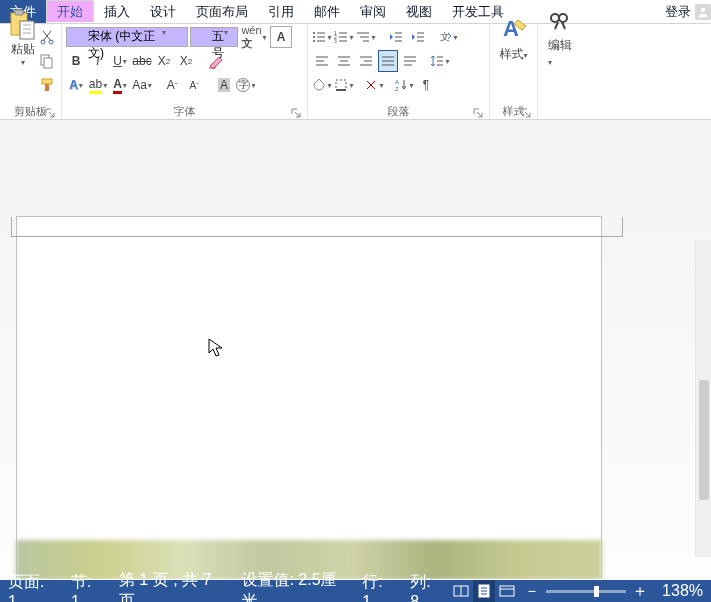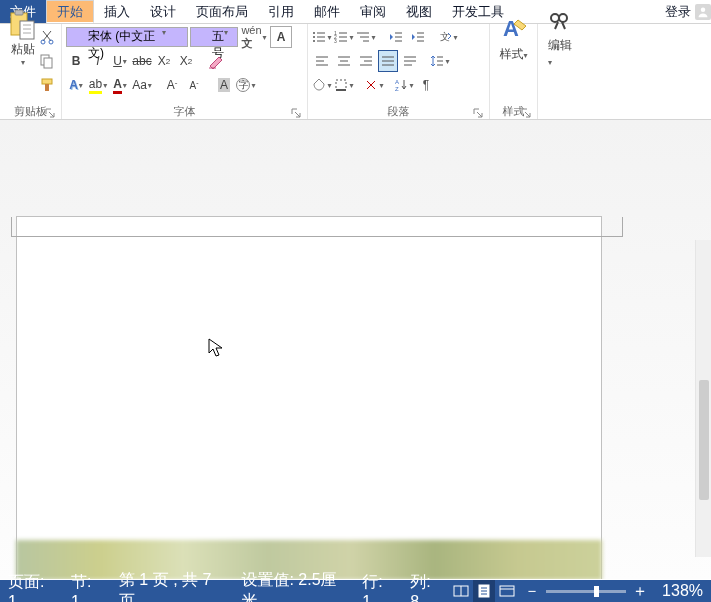--- a/index.html
+++ b/index.html
@@ -1,20 +1,20 @@
 <!DOCTYPE html>
 <html><head>
 <meta charset="utf-8">
 <style>
 * { box-sizing: border-box; margin: 0; padding: 0; font-family: "Microsoft YaHei", sans-serif; }
 body { width: 711px; height: 602px; overflow: hidden; font-size: 12px; background: #fff; position: relative; }
 .tab-bar { display: flex; height: 24px; background: #fff; border-bottom: 1px solid #d4d4d4; align-items: stretch; }
 .tab { padding: 0 10px; display: flex; align-items: center; color: #0f172a; cursor: pointer; font-size: 13px; }
 .tab.file { background: #2b579a; color: #fff; }
-.tab.active { border: 1px solid #d4d4d4; border-bottom: 1px solid #fff; color: #2b579a; background: #fdba74; }
+.tab.active { border: 1px solid #d4d4d4; border-bottom: 1px solid #fff; color: #2b579a; background: #f0abfc; }
 .tab.login { margin-left: auto; padding-right: 0; }
 .avatar { width: 16px; height: 16px; background: #d8d8d8; border-radius: 2px; margin-left: 4px; display: flex; align-items: center; justify-content: center; }
 .avatar svg { width: 12px; height: 12px; fill: #fff; }
 .ribbon { display: flex; height: 96px; background: #fff; border-bottom: 1px solid #d4d4d4; }
 .group { border-right: 1px solid #e5e5e5; padding: 2px 4px 0 4px; display: flex; flex-direction: column; }
 .group-body { flex: 1; display: flex; }
 .group-label { height: 16px; font-size: 11px; color: #666; display: flex; align-items: center; justify-content: center; position: relative; }
 .launcher { position: absolute; right: 2px; bottom: 1px; width: 10px; height: 10px; }
 .launcher svg { width: 10px; height: 10px; stroke: #888; fill: none; }
 .col { display: flex; flex-direction: column; gap: 2px; }

